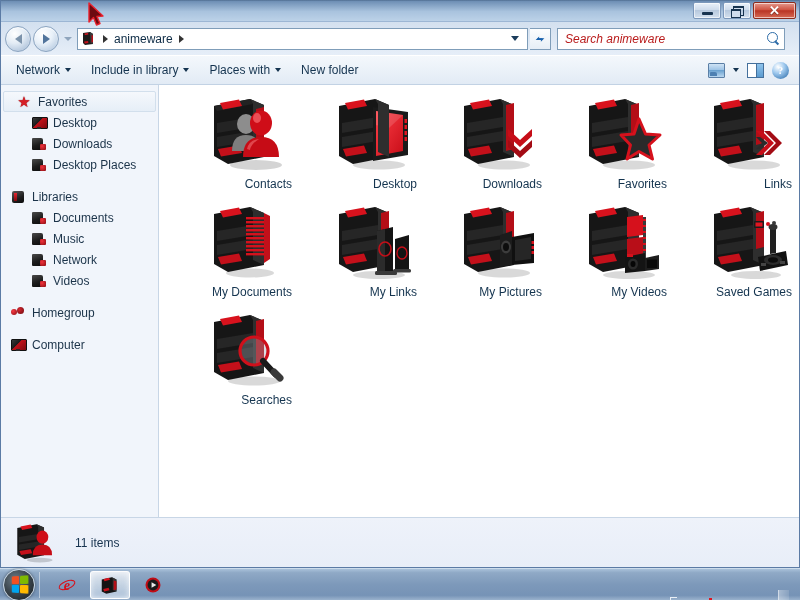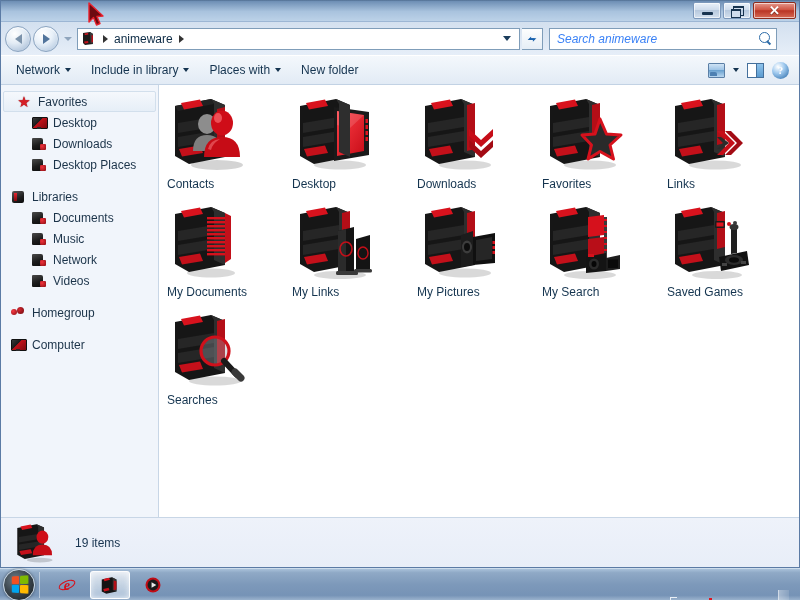--- a/index.html
+++ b/index.html
@@ -58,21 +58,21 @@
     content: ""; position: absolute; left: 0; top: 3px; width: 8px; height: 6px;
     border: 1px solid #17334f; border-top-width: 2px; background: linear-gradient(#cfdcec,#cfdcec);
   }
   .glyph-close { font-size: 13px; font-weight: bold; line-height: 1; text-shadow: 0 1px 0 rgba(0,0,0,.4); }
 
   
   .addressrow {
     height: 33px;
     background: linear-gradient(to bottom, #d3e0ef 0%, #e6eef8 100%);
     display: flex; align-items: center;
-    padding: 0 22px 0 4px;
+    padding: 0 14px 0 4px;
     gap: 2px;
     flex: 0 0 auto;
   }
   .navbtn {
     width: 26px; height: 26px; border-radius: 50%;
     background: radial-gradient(circle at 36% 28%, #ffffff 0%, #e3ecf5 42%, #b9cbe0 75%, #97afc9 100%);
     border: 1px solid #8ba4c0;
     box-shadow: inset 0 1px 2px rgba(255,255,255,.9);
     display: flex; align-items: center; justify-content: center;
     position: relative;
@@ -116,21 +116,21 @@
     display:flex; align-items:center; justify-content:center;
     color:#1f5ea8; font-size: 13px; font-weight:bold;
   }
   .searchbox {
     width: 228px; height: 22px; margin-left: 4px;
     background: #fff; border: 1px solid #7f9db9;
     display: flex; align-items: center; padding: 0 4px 0 7px;
     flex: 0 0 auto;
   }
   .searchbox .ph {
-    flex: 1; font-size: 12px; font-style: italic; color: #3b82f6;
+    flex: 1; font-size: 12px; font-style: italic; color: #b91c1c;
   }
   .mag {
     width: 13px; height: 13px; position: relative;
   }
   .mag:before {
     content:""; position:absolute; left:0; top:0; width: 9px; height: 9px;
     border: 1.6px solid #2d6ca8; border-radius: 50%;
   }
   .mag:after {
     content:""; position:absolute; left: 8px; top: 8px; width: 5px; height: 1.6px;
@@ -264,21 +264,21 @@
   
   .content {
     flex: 1 1 auto; background: #fff;
     padding: 6px 0 0 8px;
     display: flex; flex-wrap: wrap;
     align-content: flex-start;
     overflow: hidden;
   }
   .tile {
     width: 125px; height: 108px;
-    display: flex; flex-direction: column; align-items: flex-start;
+    display: flex; flex-direction: column; align-items: flex-end;
     padding-top: 2px;
   }
   .tilelabel {
     font-size: 12px; color: #14344f; margin-top: 2px;
     max-width: 122px; text-align: center;
     white-space: nowrap; overflow: hidden;
   }
   .bigicon { width: 86px; height: 82px; position: relative; }
 
   
@@ -714,21 +714,21 @@
                 <rect x="62" y="48" width="3" height="2"></rect>
             </g>
             <path d="M44 56 L64 52 L64 70 L44 72 Z" fill="#141414"></path>
             <path d="M64 57 L78 54 L78 68 L64 70 Z" fill="#1d1d1d"></path>
             <rect x="66" y="58.5" width="10" height="8.5" fill="#0a0a0a"></rect>
             <ellipse cx="52" cy="63" rx="5" ry="5.5" fill="#2b2b2b"></ellipse>
             <ellipse cx="52" cy="63" rx="2.5" ry="3" fill="#060606"></ellipse>
             <rect x="46" y="53" width="6" height="3" fill="#d6111c"></rect>
           </svg>
         </span>
-        <span class="tilelabel">My Search</span>
+        <span class="tilelabel">My Videos</span>
       </div>
 
       <div class="tile">
         <span class="bigicon">
           <svg viewBox="0 0 86 82" width="86" height="82">
             <ellipse cx="50" cy="74" rx="25" ry="4" fill="#000" opacity=".15"></ellipse>
             <path d="M8 13 L44 6 L58 12 L58 64 L22 71 L8 63 Z" fill="#161616"></path>
             <path d="M11 30 L47 24 L47 34 L11 40 Z" fill="#262626"></path>
             <path d="M11 44 L47 38 L47 48 L11 54 Z" fill="#262626"></path>
             <path d="M14 10 L33 6.5 L36 13 L17 16.5 Z" fill="#d8121d"></path>
@@ -781,21 +781,21 @@
         <path d="M8 13 L44 6 L58 12 L58 64 L22 71 L8 63 Z" fill="#161616"></path>
         <path d="M44 6 L58 12 L58 64 L47 59 L47 11 Z" fill="#2e2e2e"></path>
         <path d="M11 30 L47 24 L47 34 L11 40 Z" fill="#262626"></path>
         <path d="M11 44 L47 38 L47 48 L11 54 Z" fill="#262626"></path>
         <path d="M14 10 L33 6.5 L36 13 L17 16.5 Z" fill="#d8121d"></path>
         <path d="M12 56 L33 52.5 L36 60 L15 63.5 Z" fill="#c4101a"></path>
         <ellipse cx="55" cy="30" rx="11" ry="12.5" fill="#cf0d18"></ellipse>
         <path d="M37 64 q0-20 18-20 q18 0 18 20 z" fill="#c60c16"></path>
       </svg>
     </span>
-    <span class="status-text">19 items</span>
+    <span class="status-text">11 items</span>
   </div>
 </div>
 
 <div id="taskbar">
   <div class="startorb">
     <span class="winlogo">
       <i style="background:#f25022"></i>
         <i style="background:#7fba00"></i>
       <i style="background:#00a4ef"></i>
         <i style="background:#ffb900"></i>

